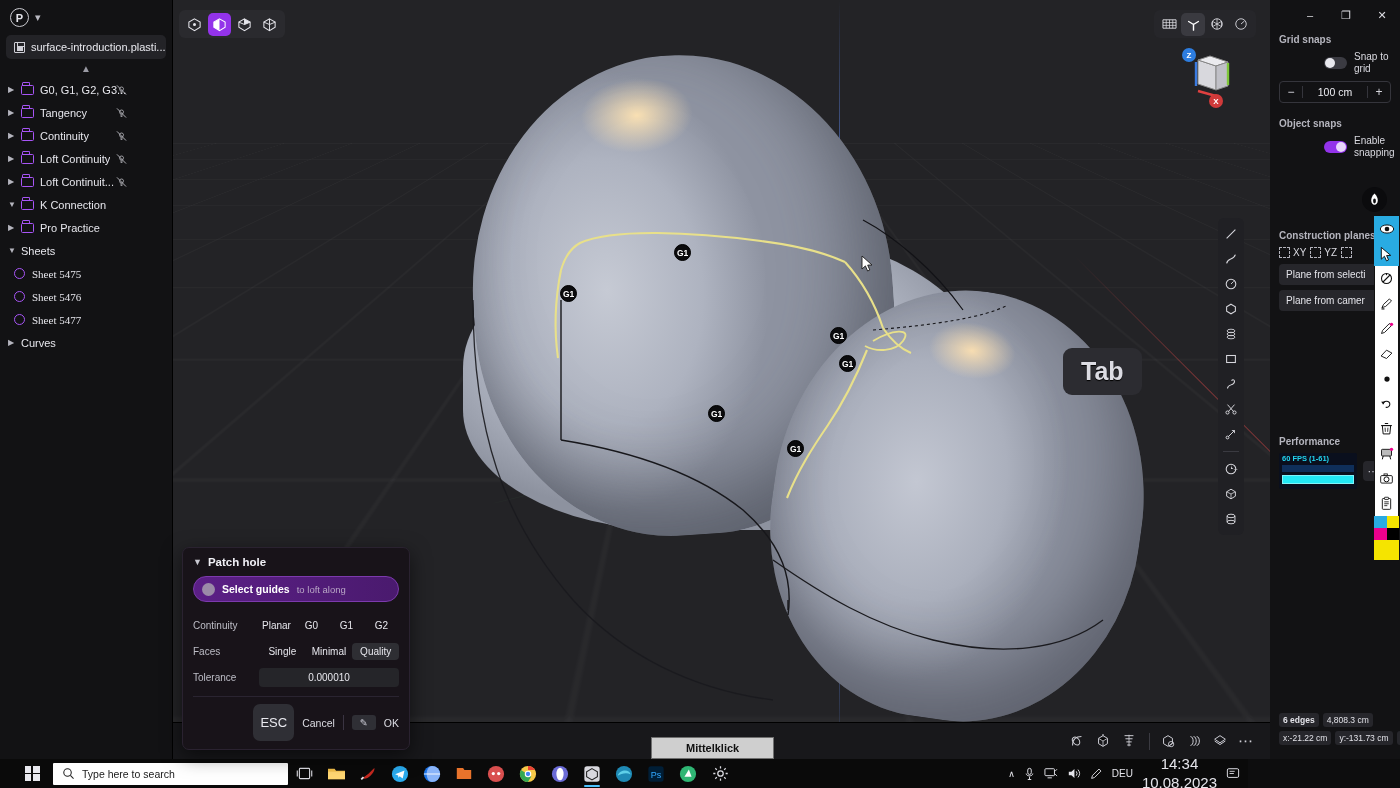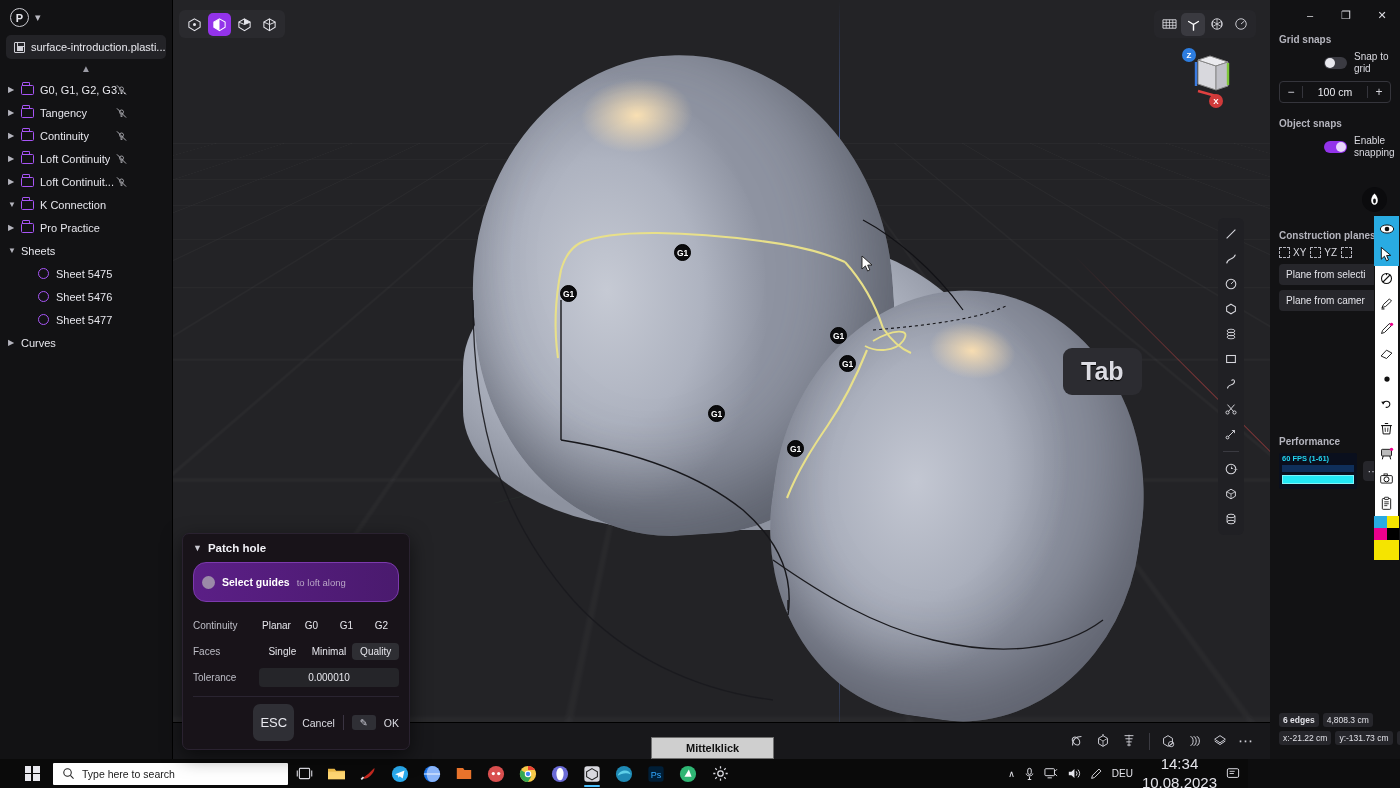--- a/index.html
+++ b/index.html
@@ -51,21 +51,21 @@
   .folder::before {
     content: ""; position: absolute; top: -3.4px; left: 0; width: 6px; height: 3px;
     border: 1.3px solid #a855f7; border-bottom: none; border-top-left-radius: 1.5px; border-top-right-radius: 1.5px;
   }
   .tlabel { white-space: nowrap; overflow: hidden; text-overflow: ellipsis; }
   .bulb-off { position: absolute; right: 44px; width: 13px; height: 14px; opacity: .82; }
   .circle-ico {
     width: 11px; height: 11px; border-radius: 50%; border: 1.3px solid #a855f7;
     margin-right: 7px; flex: 0 0 auto;
   }
-  .indent2 { padding-left: 38px; }
+  .indent2 { padding-left: 14px; font-family: Liberation Serif, serif; }
 
   
   .viewport {
     position: absolute; left: 173px; top: 0; width: 1097px; height: 759px;
     background: #232326; overflow: hidden;
   }
   .vp-grid {
     position: absolute; inset: 0;
     background-image:
       linear-gradient(rgba(255,255,255,0.030) 1px, transparent 1px),
@@ -173,21 +173,21 @@
   
   .patch {
     position: absolute; left: 182px; bottom: 38px; width: 228px;
     background: #181319; border: 1px solid #2a2230; border-radius: 7px;
     padding: 8px 10px 8px 10px; z-index: 40;
     box-shadow: 0 6px 20px rgba(0,0,0,.55);
   }
   .patch-head { display: flex; align-items: center; gap: 6px; color: #f1f1f6; font-size: 11.5px; font-weight: 700; margin-bottom: 8px; }
   .patch-head .cv { font-size: 9px; color: #c9c9d2; }
   .select-guides {
-    height: 40px; background: linear-gradient(90deg,#5b1f86,#4a1a6e);
+    height: 26px; background: linear-gradient(90deg,#5b1f86,#4a1a6e);
     border: 1px solid #7c3aad; border-radius: 13px;
     display: flex; align-items: center; gap: 7px; padding: 0 8px; margin-bottom: 12px;
   }
   .sg-dot { width: 13px; height: 13px; border-radius: 50%; background: #9b8aa8; flex: 0 0 auto; }
   .sg-label { font-size: 10.5px; font-weight: 700; color: #ffffff; }
   .sg-sub { font-size: 9.5px; color: #b9a6c6; }
   .prow { display: flex; align-items: center; height: 22px; margin-bottom: 4px; }
   .plabel { width: 66px; font-size: 10px; color: #bdbdc6; flex: 0 0 auto; }
   .popts { flex: 1; display: flex; }
   .popt {

